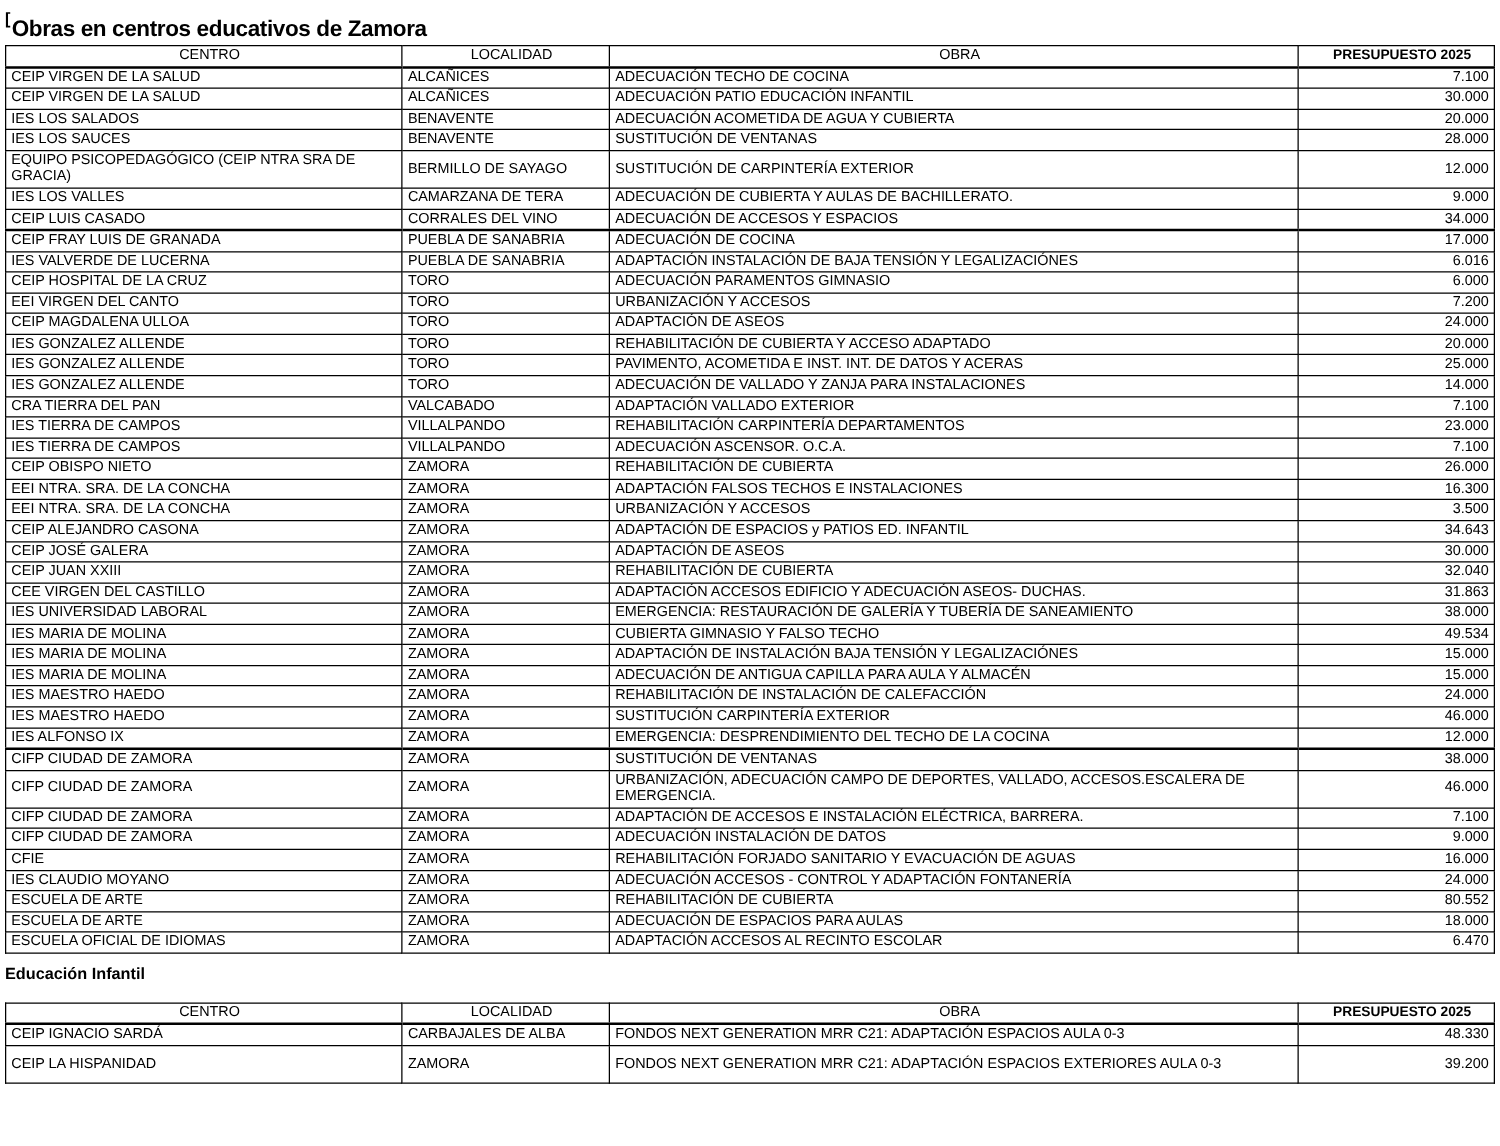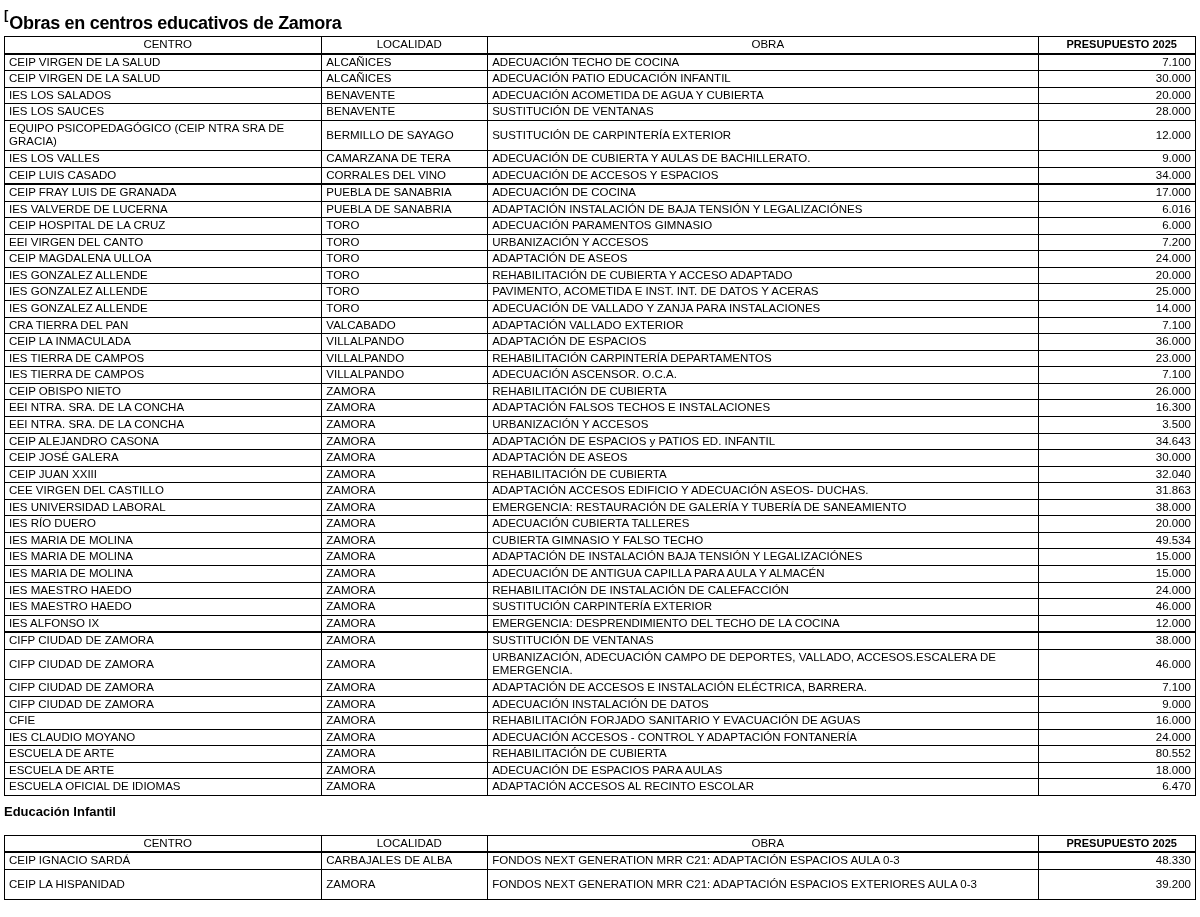--- a/index.html
+++ b/index.html
@@ -195,26 +195,20 @@
           <td class="c-obra">ADECUACIÓN DE VALLADO Y ZANJA PARA INSTALACIONES</td>
           <td class="c-presu">14.000</td>
         </tr>
         <tr>
           <td class="c-centro">CRA TIERRA DEL PAN</td>
           <td class="c-localidad">VALCABADO</td>
           <td class="c-obra">ADAPTACIÓN VALLADO EXTERIOR</td>
           <td class="c-presu">7.100</td>
         </tr>
         <tr>
-          <td class="c-centro">CEIP LA INMACULADA</td>
-          <td class="c-localidad">VILLALPANDO</td>
-          <td class="c-obra">ADAPTACIÓN DE ESPACIOS</td>
-          <td class="c-presu">36.000</td>
-        </tr>
-        <tr>
           <td class="c-centro">IES TIERRA DE CAMPOS</td>
           <td class="c-localidad">VILLALPANDO</td>
           <td class="c-obra">REHABILITACIÓN CARPINTERÍA DEPARTAMENTOS</td>
           <td class="c-presu">23.000</td>
         </tr>
         <tr>
           <td class="c-centro">IES TIERRA DE CAMPOS</td>
           <td class="c-localidad">VILLALPANDO</td>
           <td class="c-obra">ADECUACIÓN ASCENSOR. O.C.A.</td>
           <td class="c-presu">7.100</td>
@@ -259,26 +253,20 @@
           <td class="c-centro">CEE VIRGEN DEL CASTILLO</td>
           <td class="c-localidad">ZAMORA</td>
           <td class="c-obra">ADAPTACIÓN ACCESOS EDIFICIO Y ADECUACIÓN ASEOS- DUCHAS.</td>
           <td class="c-presu">31.863</td>
         </tr>
         <tr>
           <td class="c-centro">IES UNIVERSIDAD LABORAL</td>
           <td class="c-localidad">ZAMORA</td>
           <td class="c-obra">EMERGENCIA: RESTAURACIÓN DE GALERÍA Y TUBERÍA DE SANEAMIENTO</td>
           <td class="c-presu">38.000</td>
-        </tr>
-        <tr>
-          <td class="c-centro">IES RÍO DUERO</td>
-          <td class="c-localidad">ZAMORA</td>
-          <td class="c-obra">ADECUACIÓN CUBIERTA TALLERES</td>
-          <td class="c-presu">20.000</td>
         </tr>
         <tr>
           <td class="c-centro">IES MARIA DE MOLINA</td>
           <td class="c-localidad">ZAMORA</td>
           <td class="c-obra">CUBIERTA GIMNASIO Y FALSO TECHO</td>
           <td class="c-presu">49.534</td>
         </tr>
         <tr>
           <td class="c-centro">IES MARIA DE MOLINA</td>
           <td class="c-localidad">ZAMORA</td>

